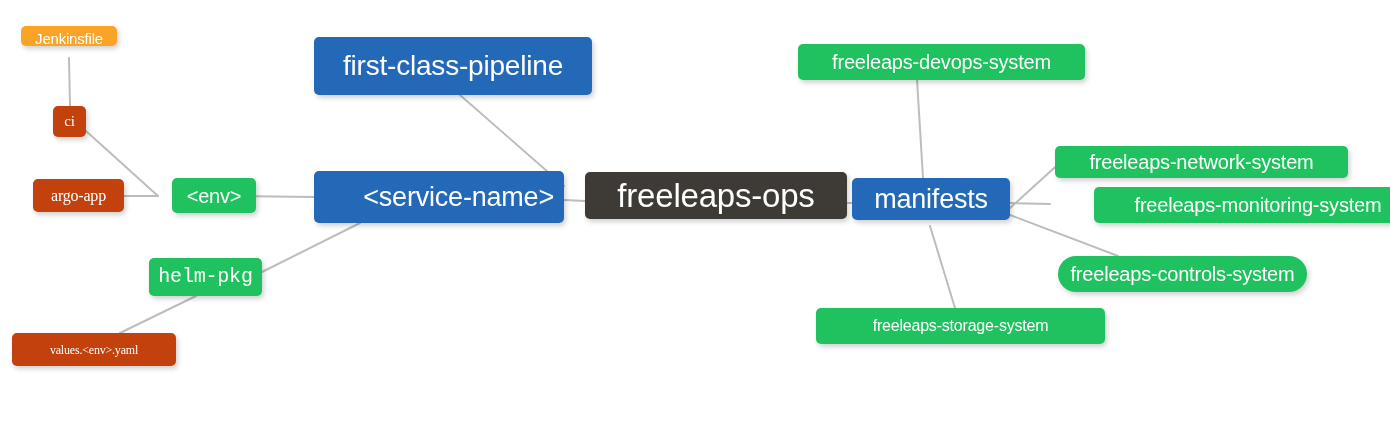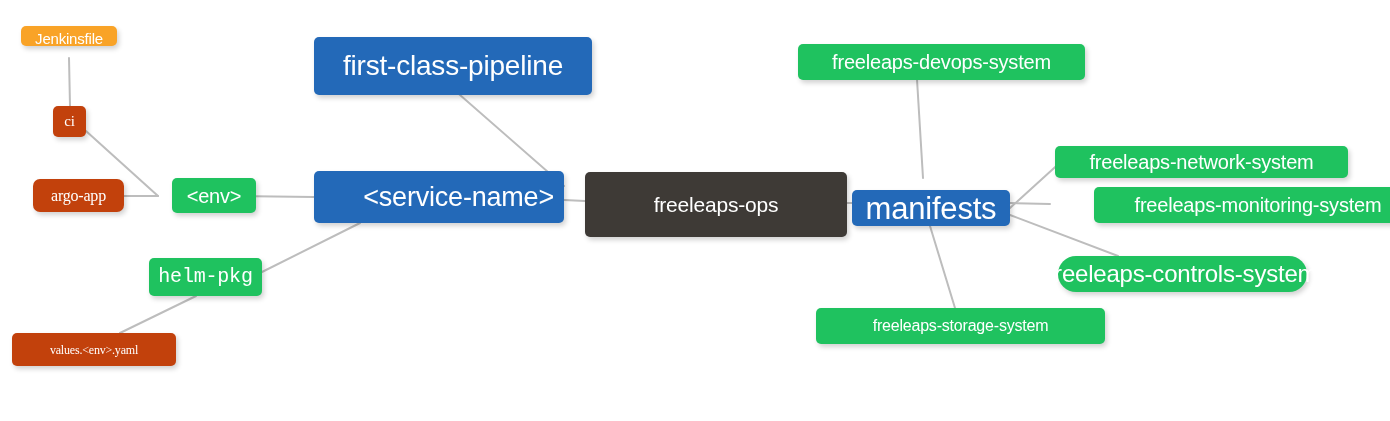--- a/index.html
+++ b/index.html
@@ -77,54 +77,54 @@
       <path class="edge" d="M 930 226 L 955 308" stroke="#bdbdbd"></path>
     </svg>
 
   <div id="node-layer">
       <div class="node c-orange" style="left: 21px; top: 26px; width: 96px; height: 20px; font-size: 15px; align-items: flex-end;">
         <span class="node-label">Jenkinsfile</span>
       </div>
       <div class="node c-red" style="left: 53px; top: 106px; width: 33px; height: 31px; font-size: 15px;">
         <span class="node-label">ci</span>
       </div>
-      <div class="node c-red" style="left: 33px; top: 179px; width: 91px; height: 33px; font-size: 16px; border-radius: 7px;">
+      <div class="node c-red" style="left: 33px; top: 179px; width: 91px; height: 33px; font-size: 16px;">
         <span class="node-label">argo-app</span>
       </div>
       <div class="node c-green" style="left: 158px; top: 178px; width: 84px; height: 35px; font-size: 20px; margin-left: 14px;">
         <span class="node-label">&lt;env&gt;</span>
       </div>
       <div class="node c-green" style="left: 149px; top: 258px; width: 113px; height: 38px; font-size: 20px; font-family: Liberation Mono, monospace;">
         <span class="node-label">helm-pkg</span>
       </div>
       <div class="node c-red" style="left: 12px; top: 333px; width: 164px; height: 33px; font-size: 12px;">
         <span class="node-label">values.&lt;env&gt;.yaml</span>
       </div>
       <div class="node c-blue" style="left: 314px; top: 37px; width: 278px; height: 58px; font-size: 28px;">
         <span class="node-label">first-class-pipeline</span>
       </div>
       <div class="node c-blue" style="left: 314px; top: 171px; width: 250px; height: 52px; font-size: 27px; justify-content: flex-end;">
         <span class="node-label">&lt;service-name&gt;</span>
       </div>
-      <div class="node c-dark" style="left: 585px; top: 172px; width: 262px; height: 65px; font-size: 21px;">
+      <div class="node c-dark" style="left: 585px; top: 172px; width: 262px; height: 47px; font-size: 33px;">
         <span class="node-label">freeleaps-ops</span>
       </div>
-      <div class="node c-blue" style="left: 852px; top: 178px; width: 158px; height: 36px; font-size: 31px; margin-top: 12px;">
+      <div class="node c-blue" style="left: 852px; top: 178px; width: 158px; height: 42px; font-size: 27px;">
         <span class="node-label">manifests</span>
       </div>
       <div class="node c-green" style="left: 798px; top: 44px; width: 287px; height: 36px; font-size: 20px;">
         <span class="node-label">freeleaps-devops-system</span>
       </div>
       <div class="node c-green" style="left: 1055px; top: 113px; width: 293px; height: 32px; font-size: 20px; margin-top: 33px;">
         <span class="node-label">freeleaps-network-system</span>
       </div>
       <div class="node c-green" style="left: 1050px; top: 187px; width: 328px; height: 36px; font-size: 20px; margin-left: 44px;">
         <span class="node-label">freeleaps-monitoring-system</span>
       </div>
-      <div class="node c-green" style="left: 1058px; top: 256px; width: 249px; height: 36px; font-size: 24px; border-radius: 18px;">
+      <div class="node c-green" style="left: 1058px; top: 256px; width: 249px; height: 36px; font-size: 20px; border-radius: 18px;">
         <span class="node-label">freeleaps-controls-system</span>
       </div>
       <div class="node c-green" style="left: 816px; top: 308px; width: 289px; height: 36px; font-size: 16px;">
         <span class="node-label">freeleaps-storage-system</span>
       </div>
     </div>
 
 </div>
 
 </body></html>

